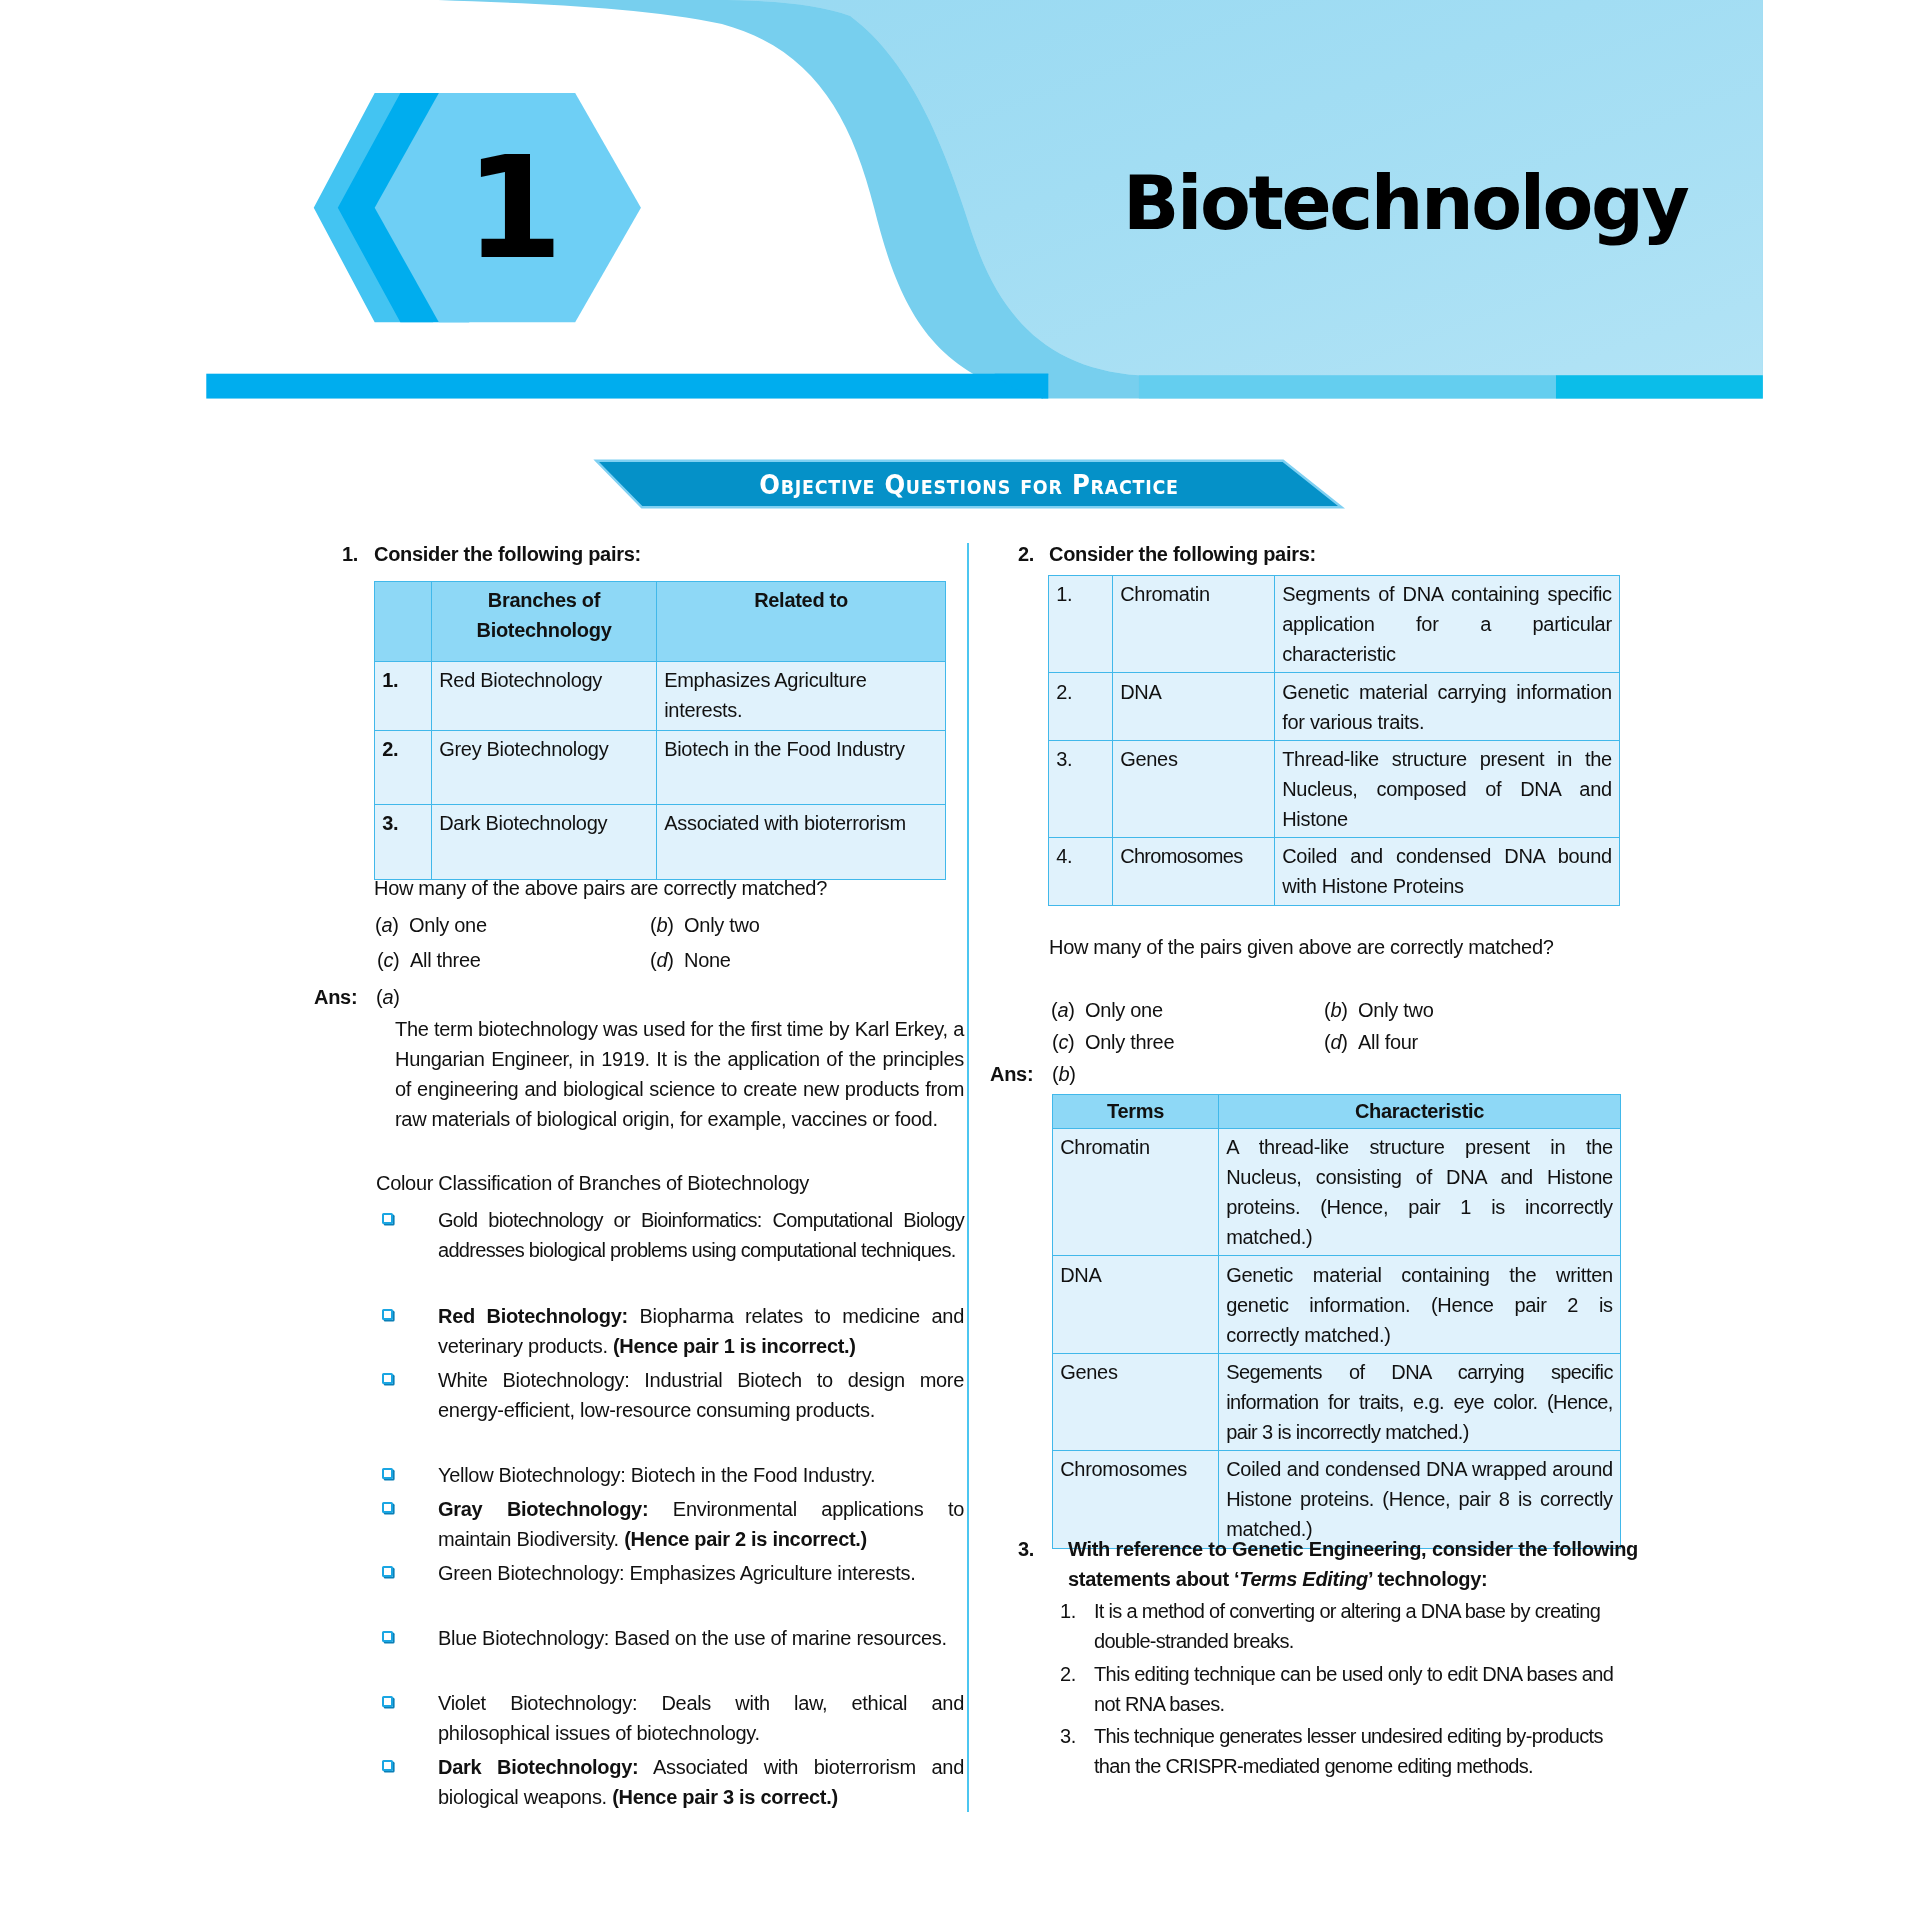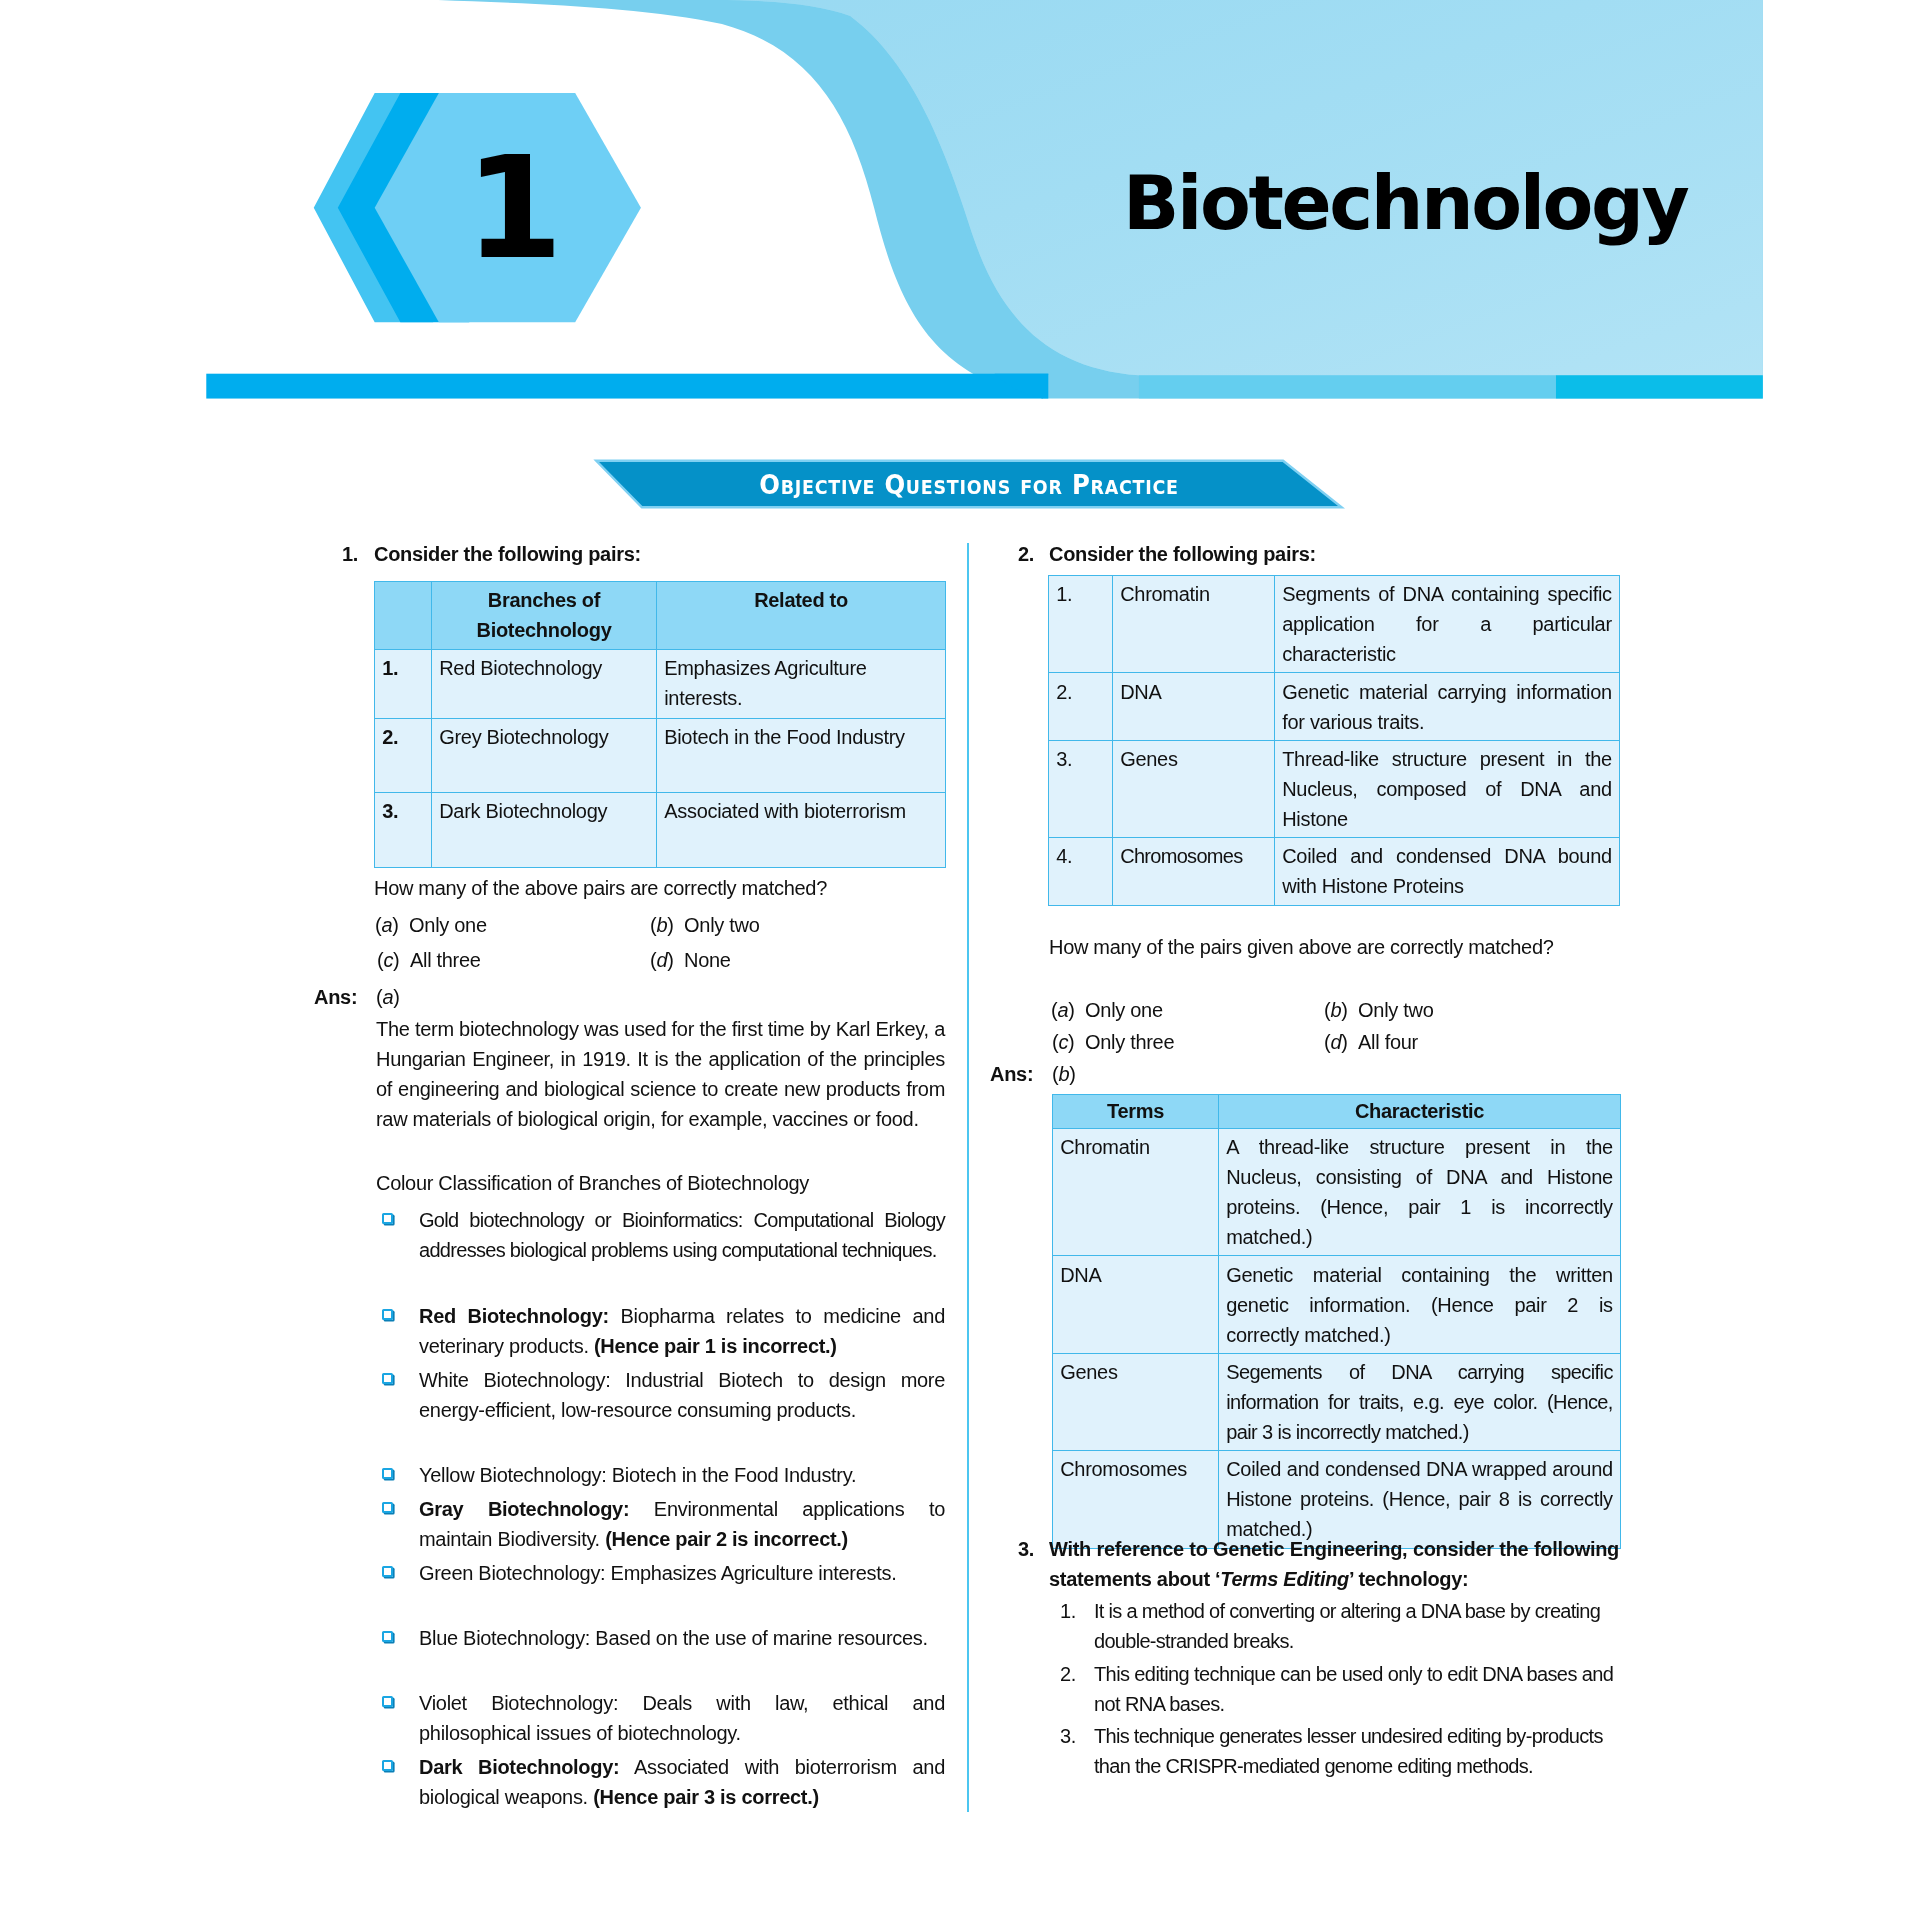--- a/index.html
+++ b/index.html
@@ -1,21 +1,21 @@
 <!DOCTYPE html>
 <html style="font-size:13px"><head>
 <meta charset="utf-8">
 <style>
   html, body { margin: 0; padding: 0; }
   body { width: 1925px; height: 1925px; background: #ffffff; position: relative; overflow: hidden;
          font-family: "Liberation Sans", sans-serif; color: #111; }
   .abs { position: absolute; }
   .txt { font-size: 20px; line-height: 30px; letter-spacing: -0.3px; }
   .bold { font-weight: bold; }
-  .just { text-align: justify; }
+  .just { text-align: justify; margin-left: 19px; }
   .ital { font-style: italic; }
 
   
   #header-svg { position: absolute; left: 0; top: 0; }
   .chapter-title { position: absolute; left: 1123px; top: 160px; font-family: "DejaVu Sans", sans-serif;
                    font-weight: bold; font-size: 74px; letter-spacing: -2.4px; color: #000; }
   .chapter-num { position: absolute; left: 465px; top: 136px; width: 80px; text-align: center;
                  font-family: "DejaVu Sans", sans-serif; font-weight: bold; font-size: 141px; line-height: 144px; color: #000; }
 
   
@@ -76,21 +76,21 @@
 <div class="abs txt bold" style="left:342px;top:539px">1.</div>
 <div class="abs txt bold" style="left:374px;top:539px">Consider the following pairs:</div>
 
 <table class="qt" style="left:374px;top:581px;width:571px">
   <colgroup>
       <col style="width:57px">
       <col style="width:225px">
       <col style="width:289px">
     </colgroup>
   <tbody>
-      <tr style="height:68px">
+      <tr style="height:80px">
     <th></th>
     <th>Branches of Biotechnology</th>
     <th>Related to</th>
   </tr>
   <tr style="height:69px">
     <td class="bold">1.</td>
     <td>Red Biotechnology</td>
     <td>Emphasizes Agriculture interests.</td>
   </tr>
   <tr style="height:74px">

